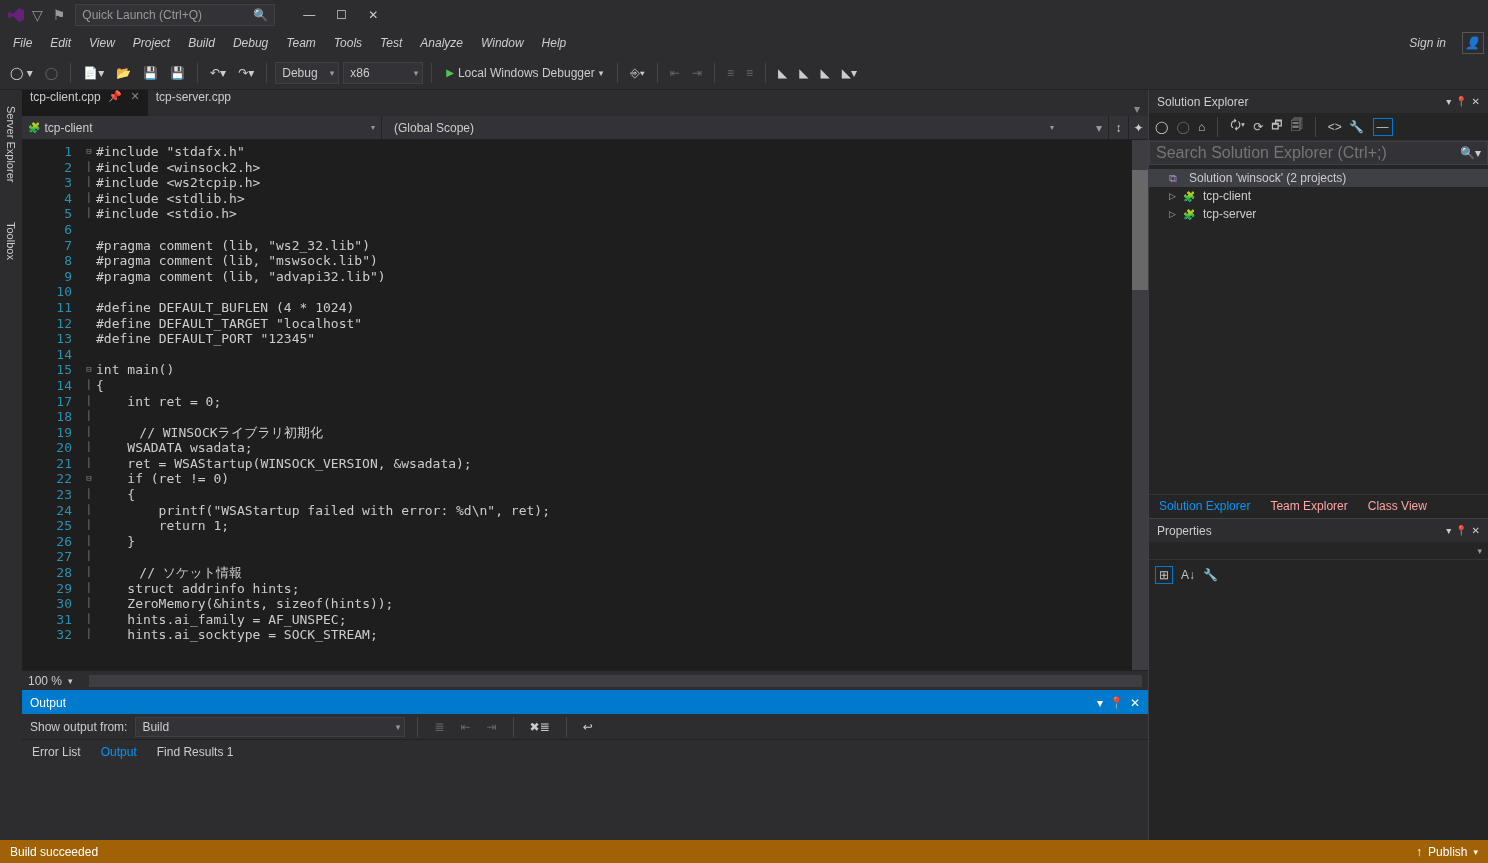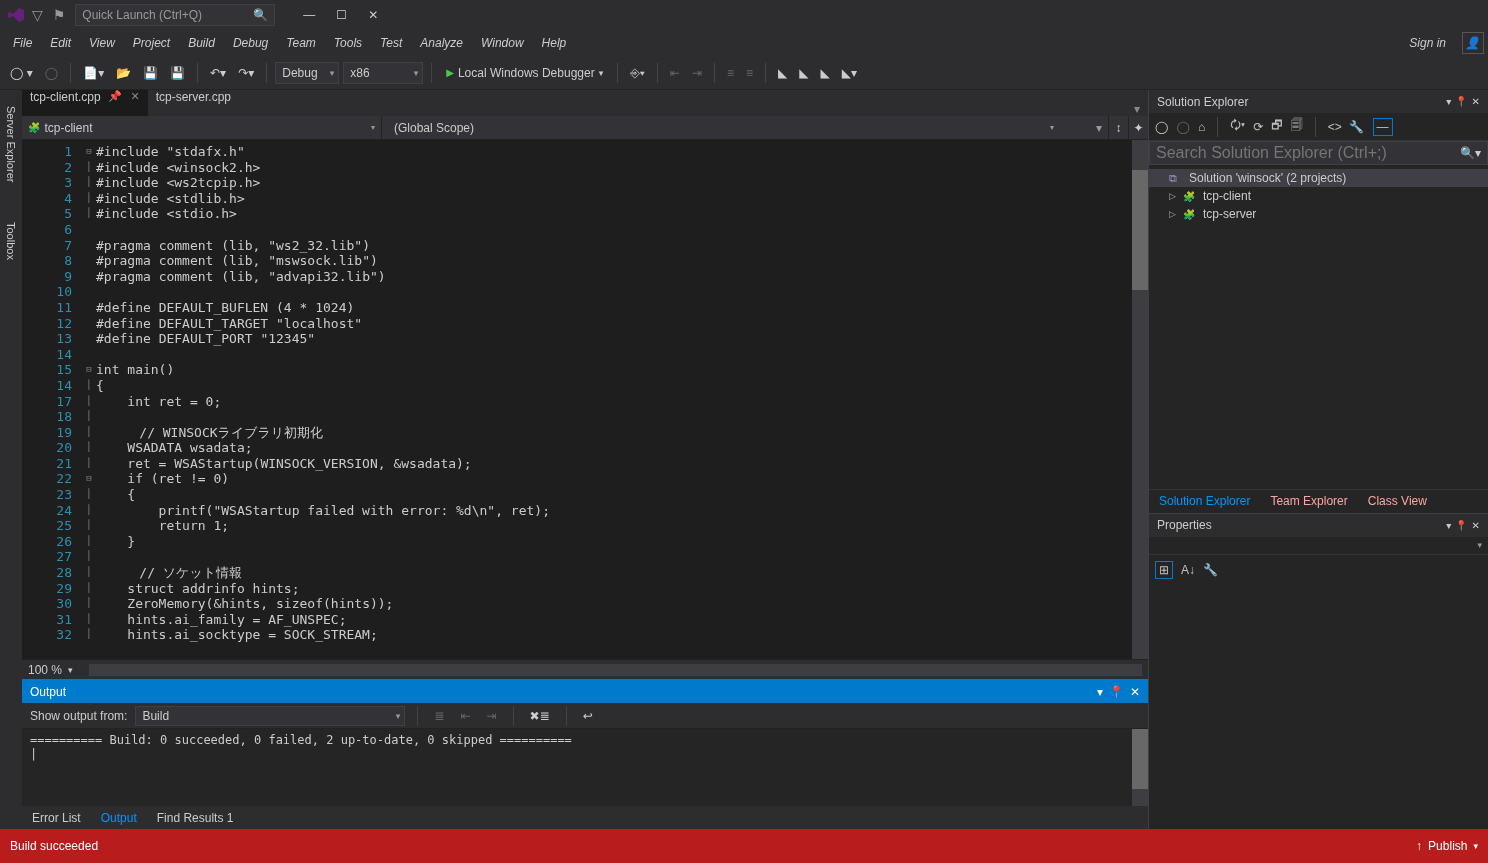--- a/index.html
+++ b/index.html
@@ -105,21 +105,21 @@
 .panel-tabs { height:24px; display:flex; border-top:1px solid #333; }
 .panel-tab { padding:4px 10px; color:#fca5a5; cursor:pointer; }
 .panel-tab.active { color:#0097fb; }
 
 .prop-panel { display:flex; flex-direction:column; border-top:1px solid #3f3f46; flex:1; }
 .prop-toolbar { height:30px; display:flex; align-items:center; padding:0 6px; gap:8px; }
 .prop-toolbar .ic { color:#c0c0c0; cursor:pointer; }
 .prop-body { flex:1; }
 
 
-.statusbar { height:34px; background:#b91c1c; color:#fff; display:flex; align-items:center; padding:0 10px; }
+.statusbar { height:23px; background:#a16207; color:#fff; display:flex; align-items:center; padding:0 10px; }
 .statusbar .left { flex:1; }
 .statusbar .right { display:flex; align-items:center; gap:6px; cursor:pointer; }
 
 .sln-icon { color:#a08cc0; }
 .cpp-icon { color:#9cdcfe; font-size:10px; }
 .dropdown-arrow-box { width:20px; display:flex; align-items:center; justify-content:center; border-left:1px solid #222; cursor:pointer; }
 </style>
 </head>
 <body>
 
@@ -325,24 +325,20 @@
         <div class="output-select">Build</div>
         <div class="tb-sep"></div>
         <span class="tb-btn" style="color:#666">≣</span>
         <span class="tb-btn" style="color:#666">⇤</span>
         <span class="tb-btn" style="color:#666">⇥</span>
         <div class="tb-sep"></div>
         <span class="tb-btn">✖≣</span>
         <div class="tb-sep"></div>
         <span class="tb-btn">↩</span>
       </div>
-      <div class="output-body">========== Build: 0 succeeded, 0 failed, 2 up-to-date, 0 skipped ==========
-|
-        <div class="out-scroll-v"><div class="thumb"></div></div>
-      </div>
       <div class="output-tabs">
         <div class="out-tab">Error List</div>
         <div class="out-tab active">Output</div>
         <div class="out-tab">Find Results 1</div>
       </div>
     </div>
   </div>
 
   <div class="right-panel">
     <div class="panel-header">

